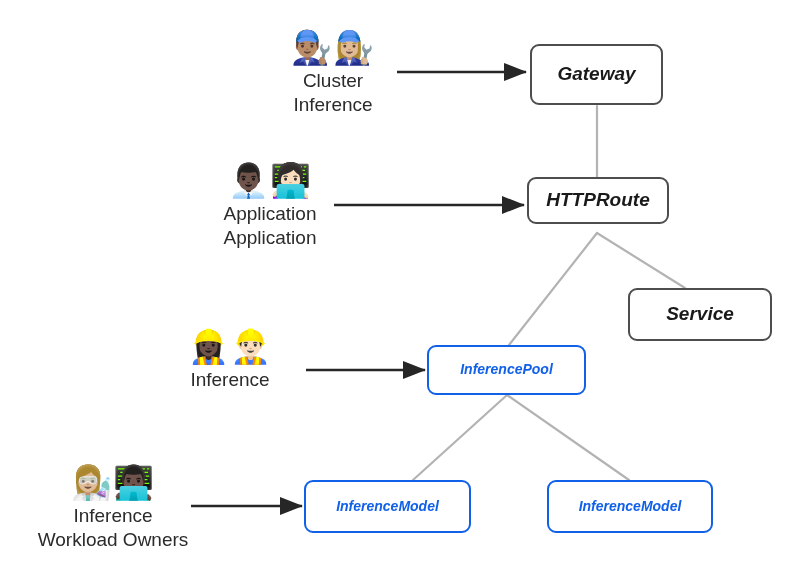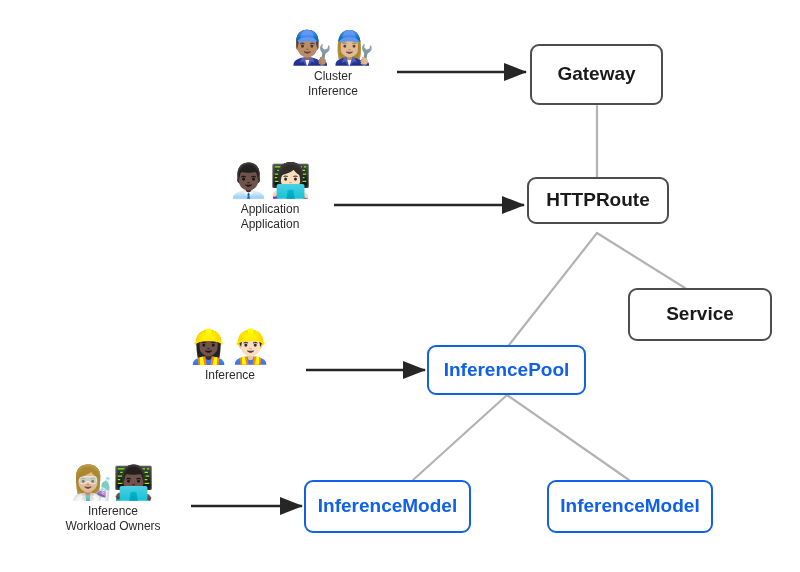--- a/index.html
+++ b/index.html
@@ -32,59 +32,60 @@
   .node {
     position: absolute;
     box-sizing: border-box;
     display: flex;
     align-items: center;
     justify-content: center;
     background: #ffffff;
     border-radius: 9px;
     text-align: center;
     z-index: 3;
+    font-style: italic;
   }
   .node .node-label {
     font-weight: bold;
     line-height: 1.1;
     white-space: nowrap;
   }
   .node.gw {
     border: 2px solid #4d4d4d;
   }
   .node.gw .node-label {
     color: #1a1a1a;
     font-size: 19px;
   }
   .node.inf {
     border: 2.2px solid #1060e8;
   }
   .node.inf .node-label {
     color: #1060e8;
-    font-size: 19px;
+    font-size: 14px;
   }
 
   
   .actor {
     position: absolute;
     display: flex;
     flex-direction: column;
     align-items: center;
     z-index: 3;
   }
   .actor-emoji {
     font-family: "DejaVu Sans", sans-serif;
     font-size: 33px;
     line-height: 1.05;
     letter-spacing: 1px;
     white-space: nowrap;
   }
   .actor-label {
     margin-top: 3px;
-    font-size: 12px;
+    font-size: 19px;
     color: #2b2b2b;
     line-height: 1.28;
     text-align: center;
     white-space: nowrap;
   }
 </style>
 </head>
 <body>
 
 <div id="canvas">

